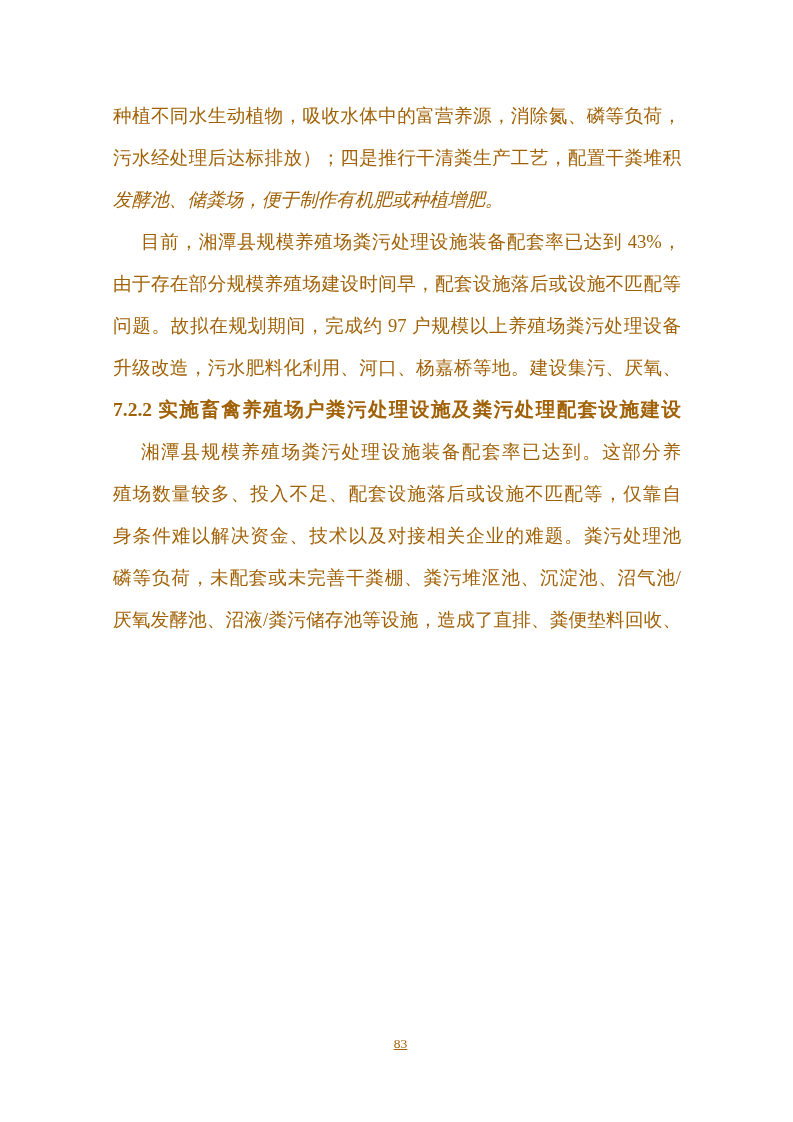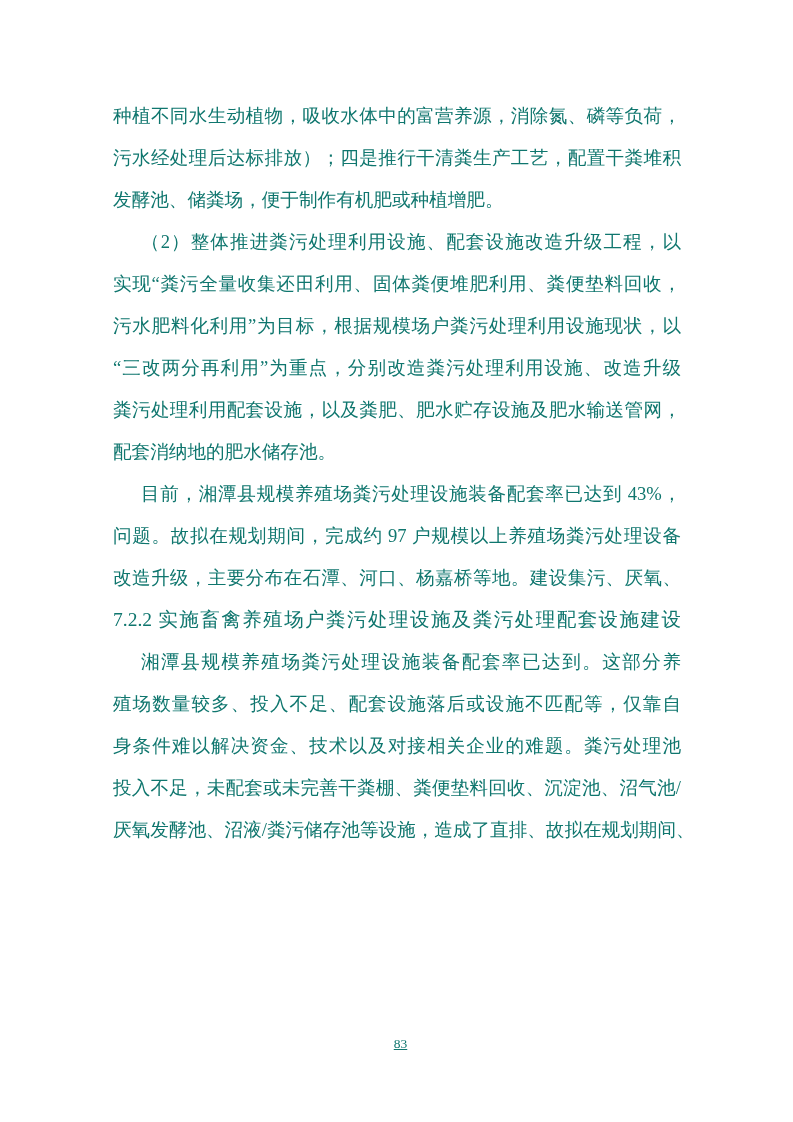--- a/index.html
+++ b/index.html
@@ -7,21 +7,21 @@
     padding: 0;
     background: #ffffff;
   }
   .page {
     position: relative;
     width: 793px;
     height: 1122px;
     background: #ffffff;
     overflow: hidden;
     font-family: "Liberation Serif", "DejaVu Serif", serif;
-    color: #0f766e;
+    color: #a16207;
   }
   .content {
     position: absolute;
     left: 113px;
     top: 95px;
     width: 568px;
   }
   .para { margin: 0; padding: 0; }
   .line {
     height: 42px;
@@ -29,30 +29,31 @@
     font-size: 18.6px;
     letter-spacing: 0;
     text-align: justify;
     text-align-last: justify;
     -moz-text-align-last: justify;
     white-space: nowrap;
     overflow: visible;
   }
   .line.last {
     text-align-last: left;
+    font-style: italic;
     -moz-text-align-last: left;
   }
   .line.indent {
     text-indent: 28px;
   }
   .heading {
     height: 42px;
     line-height: 42px;
     font-size: 19.5px;
-    font-weight: normal;
+    font-weight: bold;
     text-align: justify;
     text-align-last: justify;
     -moz-text-align-last: justify;
     white-space: nowrap;
   }
   .page-footer {
     position: absolute;
     left: 4px;
     top: 1034px;
     width: 100%;
@@ -66,37 +67,30 @@
 <body>
 
 <div class="page">
   <main class="content" id="doc-content">
       <div class="para">
         <div class="line">种植不同水生动植物，吸收水体中的富营养源，消除氮、磷等负荷，</div>
         <div class="line">污水经处理后达标排放）；四是推行干清粪生产工艺，配置干粪堆积</div>
         <div class="line last">发酵池、储粪场，便于制作有机肥或种植增肥。</div>
       </div>
       <div class="para">
-        <div class="line indent">（2）整体推进粪污处理利用设施、配套设施改造升级工程，以</div>
-        <div class="line">实现“粪污全量收集还田利用、固体粪便堆肥利用、粪便垫料回收，</div>
-        <div class="line">污水肥料化利用”为目标，根据规模场户粪污处理利用设施现状，以</div>
-        <div class="line">“三改两分再利用”为重点，分别改造粪污处理利用设施、改造升级</div>
-        <div class="line">粪污处理利用配套设施，以及粪肥、肥水贮存设施及肥水输送管网，</div>
-        <div class="line last">配套消纳地的肥水储存池。</div>
-      </div>
-      <div class="para">
         <div class="line indent">目前，湘潭县规模养殖场粪污处理设施装备配套率已达到 43%，</div>
+        <div class="line">由于存在部分规模养殖场建设时间早，配套设施落后或设施不匹配等</div>
         <div class="line">问题。故拟在规划期间，完成约 97 户规模以上养殖场粪污处理设备</div>
-        <div class="line">改造升级，主要分布在石潭、河口、杨嘉桥等地。建设集污、厌氧、</div>
+        <div class="line">升级改造，污水肥料化利用、河口、杨嘉桥等地。建设集污、厌氧、</div>
       </div>
       <div class="heading">7.2.2 实施畜禽养殖场户粪污处理设施及粪污处理配套设施建设</div>
       <div class="para">
         <div class="line indent">湘潭县规模养殖场粪污处理设施装备配套率已达到。这部分养</div>
         <div class="line">殖场数量较多、投入不足、配套设施落后或设施不匹配等，仅靠自</div>
         <div class="line">身条件难以解决资金、技术以及对接相关企业的难题。粪污处理池</div>
-        <div class="line">投入不足，未配套或未完善干粪棚、粪便垫料回收、沉淀池、沼气池/</div>
-        <div class="line">厌氧发酵池、沼液/粪污储存池等设施，造成了直排、故拟在规划期间、</div>
+        <div class="line">磷等负荷，未配套或未完善干粪棚、粪污堆沤池、沉淀池、沼气池/</div>
+        <div class="line">厌氧发酵池、沼液/粪污储存池等设施，造成了直排、粪便垫料回收、</div>
       </div>
     </main>
   <footer class="page-footer">
     <span>83</span>
   </footer>
 </div>
 
 </body></html>

